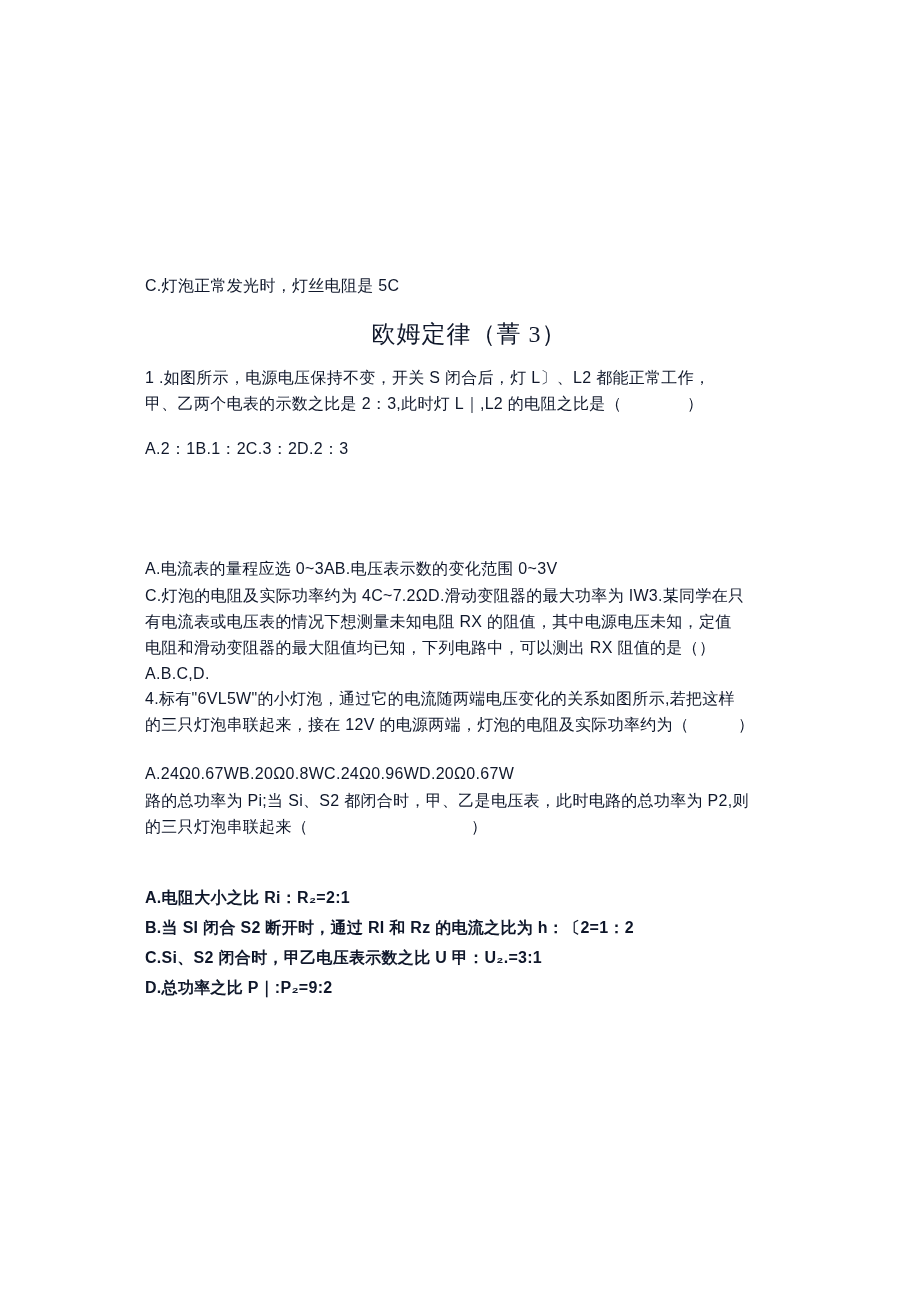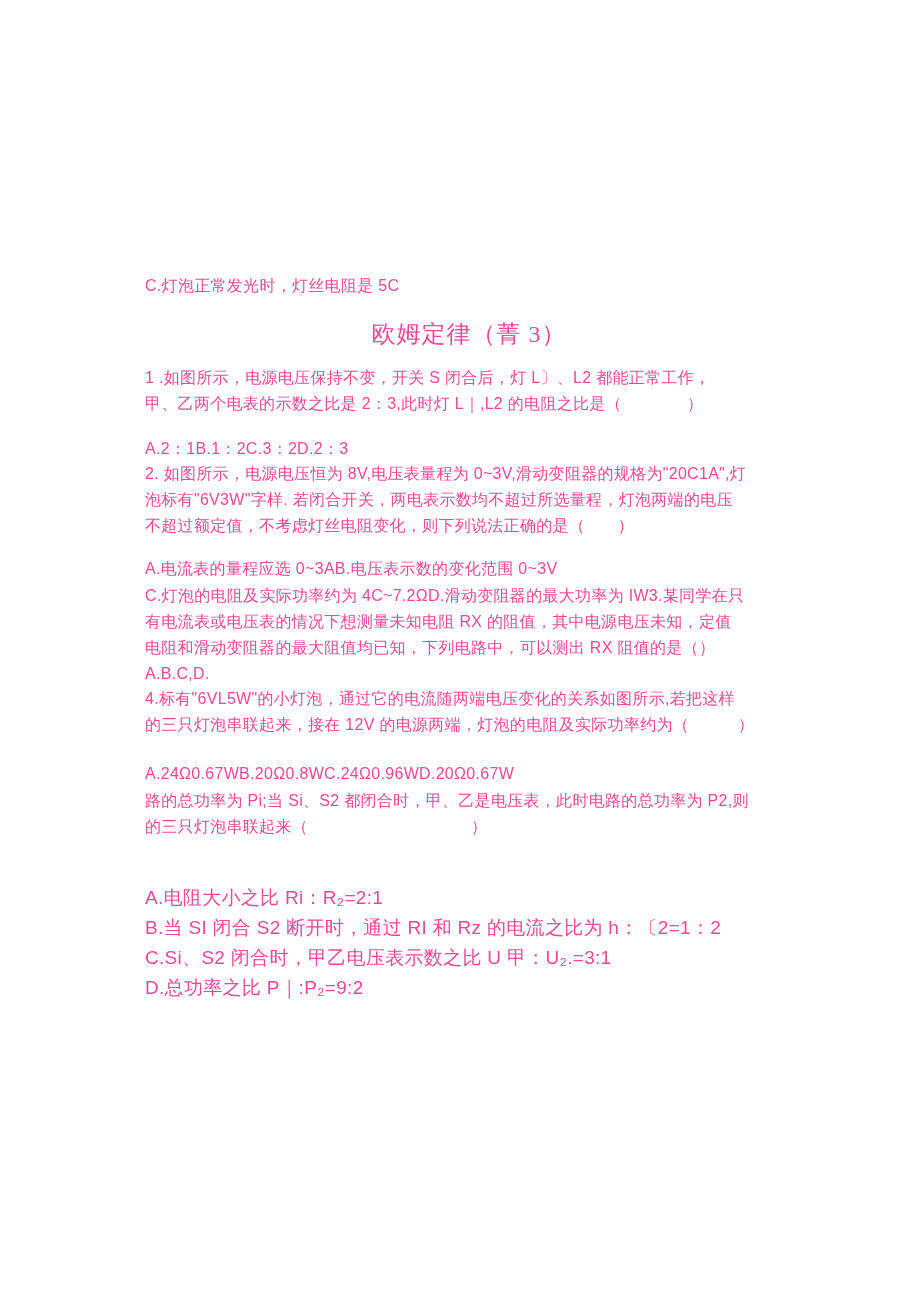--- a/index.html
+++ b/index.html
@@ -3,57 +3,52 @@
 <meta charset="utf-8">
 <style>
   * { margin: 0; padding: 0; box-sizing: border-box; }
   html, body { background: #ffffff; }
   .page {
     position: relative;
     width: 920px;
     height: 1072px;
     background: #ffffff;
     font-family: "Liberation Sans", "DejaVu Sans", sans-serif;
-    color: #ec4899;
+    color: #0f172a;
     overflow: hidden;
     padding-left: 16px;
   }
   .abs { position: absolute; left: 145px; width: 665px; }
   .bodytext { font-size: 16px; line-height: 26px; letter-spacing: 0.3px; white-space: pre-wrap; }
   .title {
     text-align: center;
     width: 648px;
     font-size: 24px;
     font-weight: 400;
     letter-spacing: 1px;
     font-family: "Liberation Serif", "DejaVu Serif", serif;
   }
-  .opts-spaced { font-size: 19px; line-height: 30px; letter-spacing: 0.3px; white-space: pre-wrap; }
+  .opts-spaced { font-size: 16px; line-height: 30px; letter-spacing: 0.3px; white-space: pre-wrap; font-weight: bold; }
 </style>
 </head>
 <body>
 
 <div class="page">
 
   <div class="abs bodytext" style="top:273px">C.灯泡正常发光时，灯丝电阻是 5C</div>
 
   <div class="abs title" style="top:318px">欧姆定律（菁 3）</div>
 
   <div class="abs" style="top:365px">
     <div class="bodytext">1 .如图所示，电源电压保持不变，开关 S 闭合后，灯 L〕、L2 都能正常工作，</div>
     <div class="bodytext">甲、乙两个电表的示数之比是 2：3,此时灯 L｜,L2 的电阻之比是（　　　　）</div>
   </div>
 
   <div class="abs bodytext" style="top:436px">A.2：1B.1：2C.3：2D.2：3</div>
 
-  <div class="abs" style="top:461px">
-    <div class="bodytext">2. 如图所示，电源电压恒为 8V,电压表量程为 0~3V,滑动变阻器的规格为"20C1A",灯</div>
-    <div class="bodytext">泡标有"6V3W"字样. 若闭合开关，两电表示数均不超过所选量程，灯泡两端的电压</div>
-    <div class="bodytext">不超过额定值，不考虑灯丝电阻变化，则下列说法正确的是（　　）</div>
-  </div>
 
   <div class="abs bodytext" style="top:556px">A.电流表的量程应选 0~3AB.电压表示数的变化范围 0~3V</div>
 
   <div class="abs" style="top:583px">
     <div class="bodytext">C.灯泡的电阻及实际功率约为 4C~7.2ΩD.滑动变阻器的最大功率为 IW3.某同学在只</div>
     <div class="bodytext">有电流表或电压表的情况下想测量未知电阻 RX 的阻值，其中电源电压未知，定值</div>
     <div class="bodytext">电阻和滑动变阻器的最大阻值均已知，下列电路中，可以测出 RX 阻值的是（）</div>
     <div class="bodytext">A.B.C,D.</div>
   </div>
 

